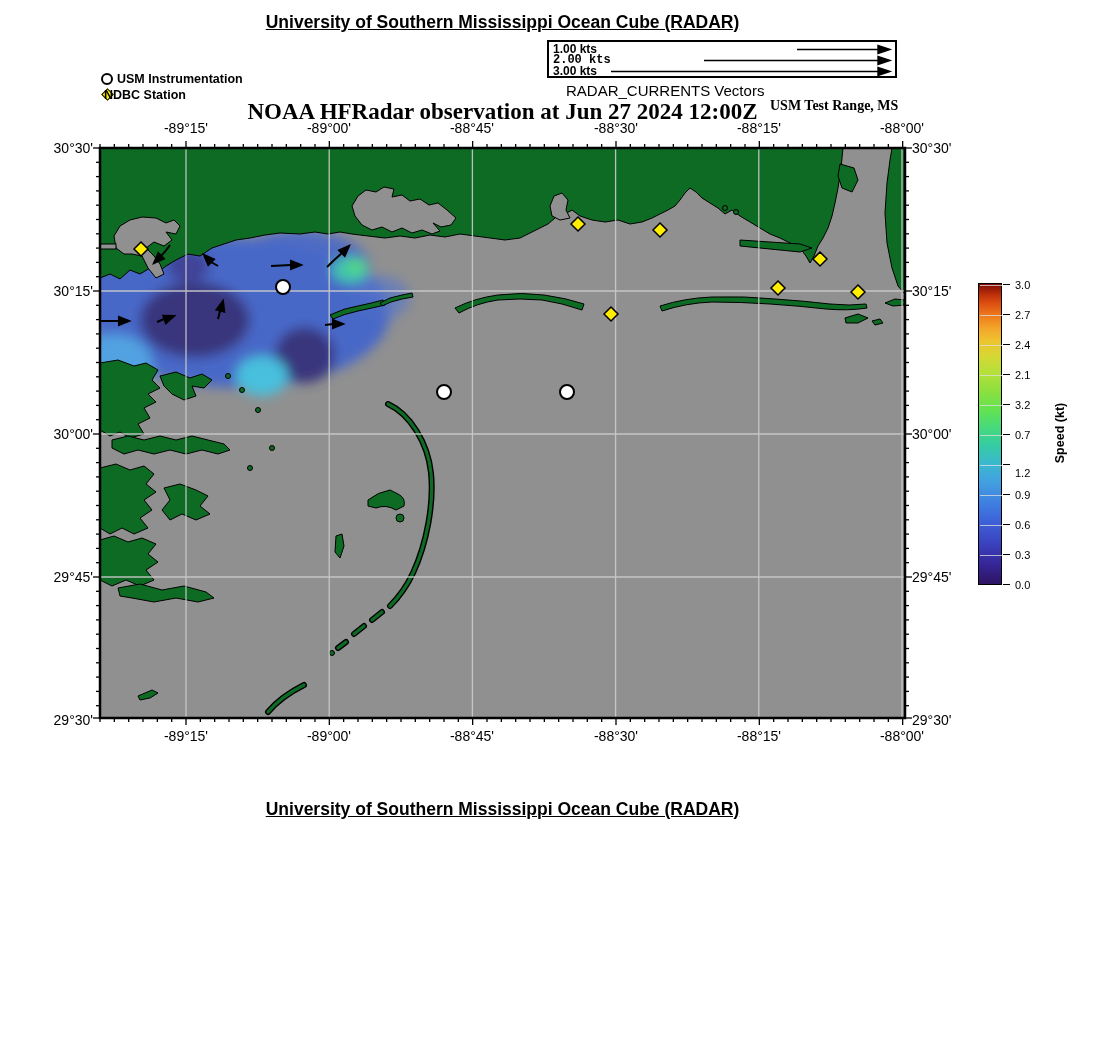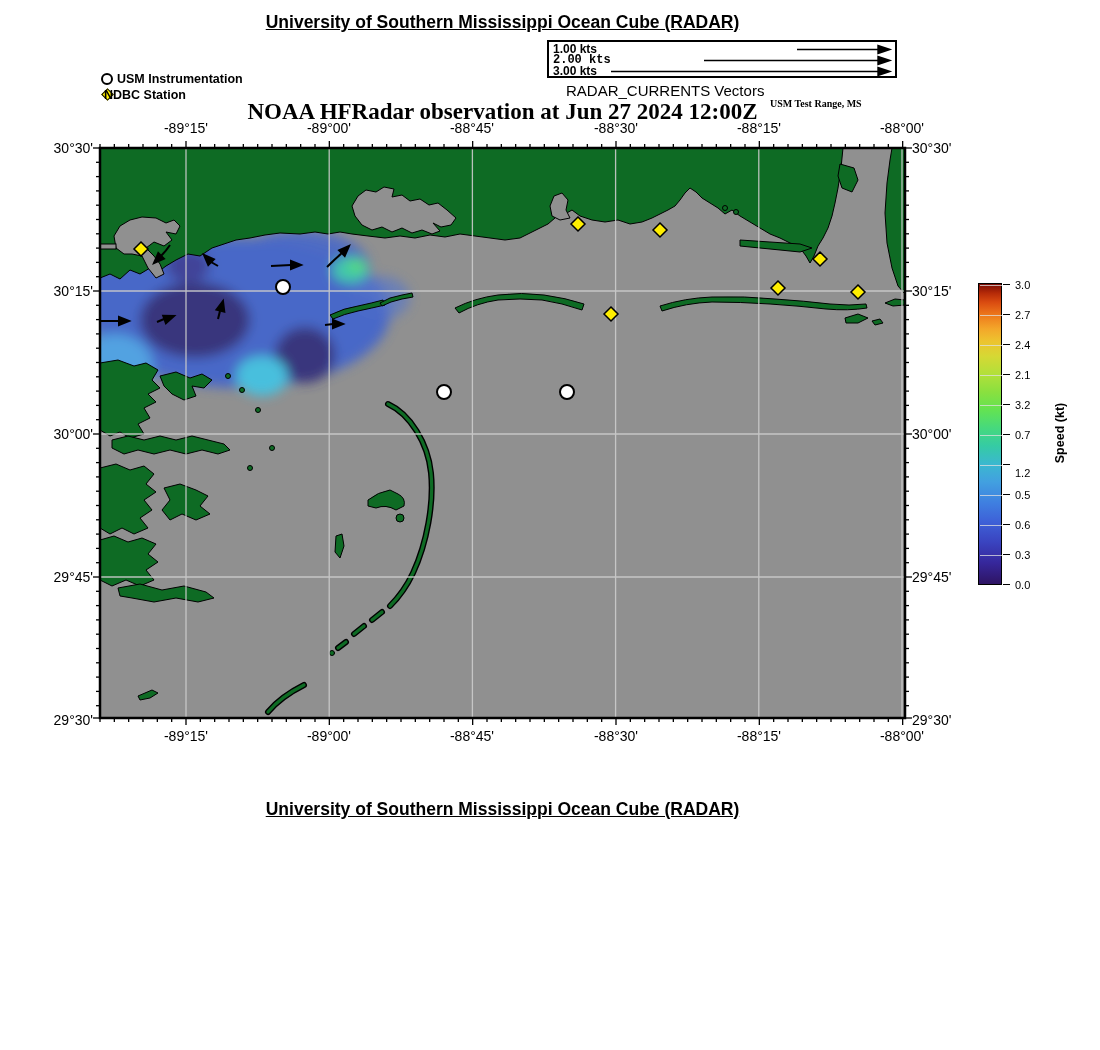--- a/index.html
+++ b/index.html
@@ -4,21 +4,21 @@
 <style>
   html,body{margin:0;padding:0;background:#ffffff;}
   .page{position:relative;width:1100px;height:1050px;background:#ffffff;overflow:hidden;
         font-family:"Liberation Sans",sans-serif;color:#000;}
   .abs{position:absolute;}
   .title-band{left:0;top:12px;width:1005px;text-align:center;font-size:17.5px;font-weight:bold;text-decoration:underline;}
   .title-band.bottom{top:799px;}
   .subtitle-band{left:0;top:99px;width:1005px;text-align:center;
         font-family:Liberation Serif, serif;font-size:23px;font-weight:bold;}
   .region-label{left:770px;top:98px;font-family:"Liberation Serif","DejaVu Serif",serif;
-        font-size:10px;font-weight:bold;}
+        font-size:14px;font-weight:bold;}
   .legend{left:100px;top:36px;}
   .legend-row{position:absolute;white-space:nowrap;font-size:12.5px;font-weight:bold;line-height:14px;}
   .legend-circle{position:absolute;left:1px;top:37px;width:12px;height:12px;border:2px solid #000;
         border-radius:50%;background:#fff;box-sizing:border-box;}
   .legend-diamond{position:absolute;left:3px;top:54px;width:9px;height:9px;background:#ffee00;
         border:1.5px solid #000;transform:rotate(45deg);box-sizing:border-box;}
   .scalebox{left:547px;top:40px;width:350px;height:38px;border:2px solid #000;box-sizing:border-box;background:#fff;}
   .scalebox .lbl{position:absolute;left:4px;font-size:12px;font-weight:bold;line-height:11px;}
   .scale-caption{left:548px;top:82px;font-size:15px;font-weight:normal;margin-left:18px;}
   .axis-label{position:absolute;font-size:14px;line-height:14px;}
@@ -468,21 +468,21 @@
     <div class="cb-tick" style="top:240.75px;"></div>
     <div class="cb-tick" style="top:270.75px;"></div>
     <div class="cb-tick" style="top:300.75px;"></div>
     <div class="cb-tick-label" style="top:-5px;">3.0</div>
     <div class="cb-tick-label" style="top:25px;">2.7</div>
     <div class="cb-tick-label" style="top:55px;">2.4</div>
     <div class="cb-tick-label" style="top:85px;">2.1</div>
     <div class="cb-tick-label" style="top:115px;">3.2</div>
     <div class="cb-tick-label" style="top:145px;">0.7</div>
     <div class="cb-tick-label" style="top:175px;margin-top:8px;">1.2</div>
-    <div class="cb-tick-label" style="top:205px;">0.5</div>
+    <div class="cb-tick-label" style="top:205px;">0.9</div>
     <div class="cb-tick-label" style="top:235px;">0.6</div>
     <div class="cb-tick-label" style="top:265px;">0.3</div>
     <div class="cb-tick-label" style="top:295px;">0.0</div>
     <div class="cb-title">Speed (kt)</div>
   </div>
 
   <div class="abs title-band bottom">University of Southern Mississippi Ocean Cube (RADAR)</div>
 
 </div>
 

